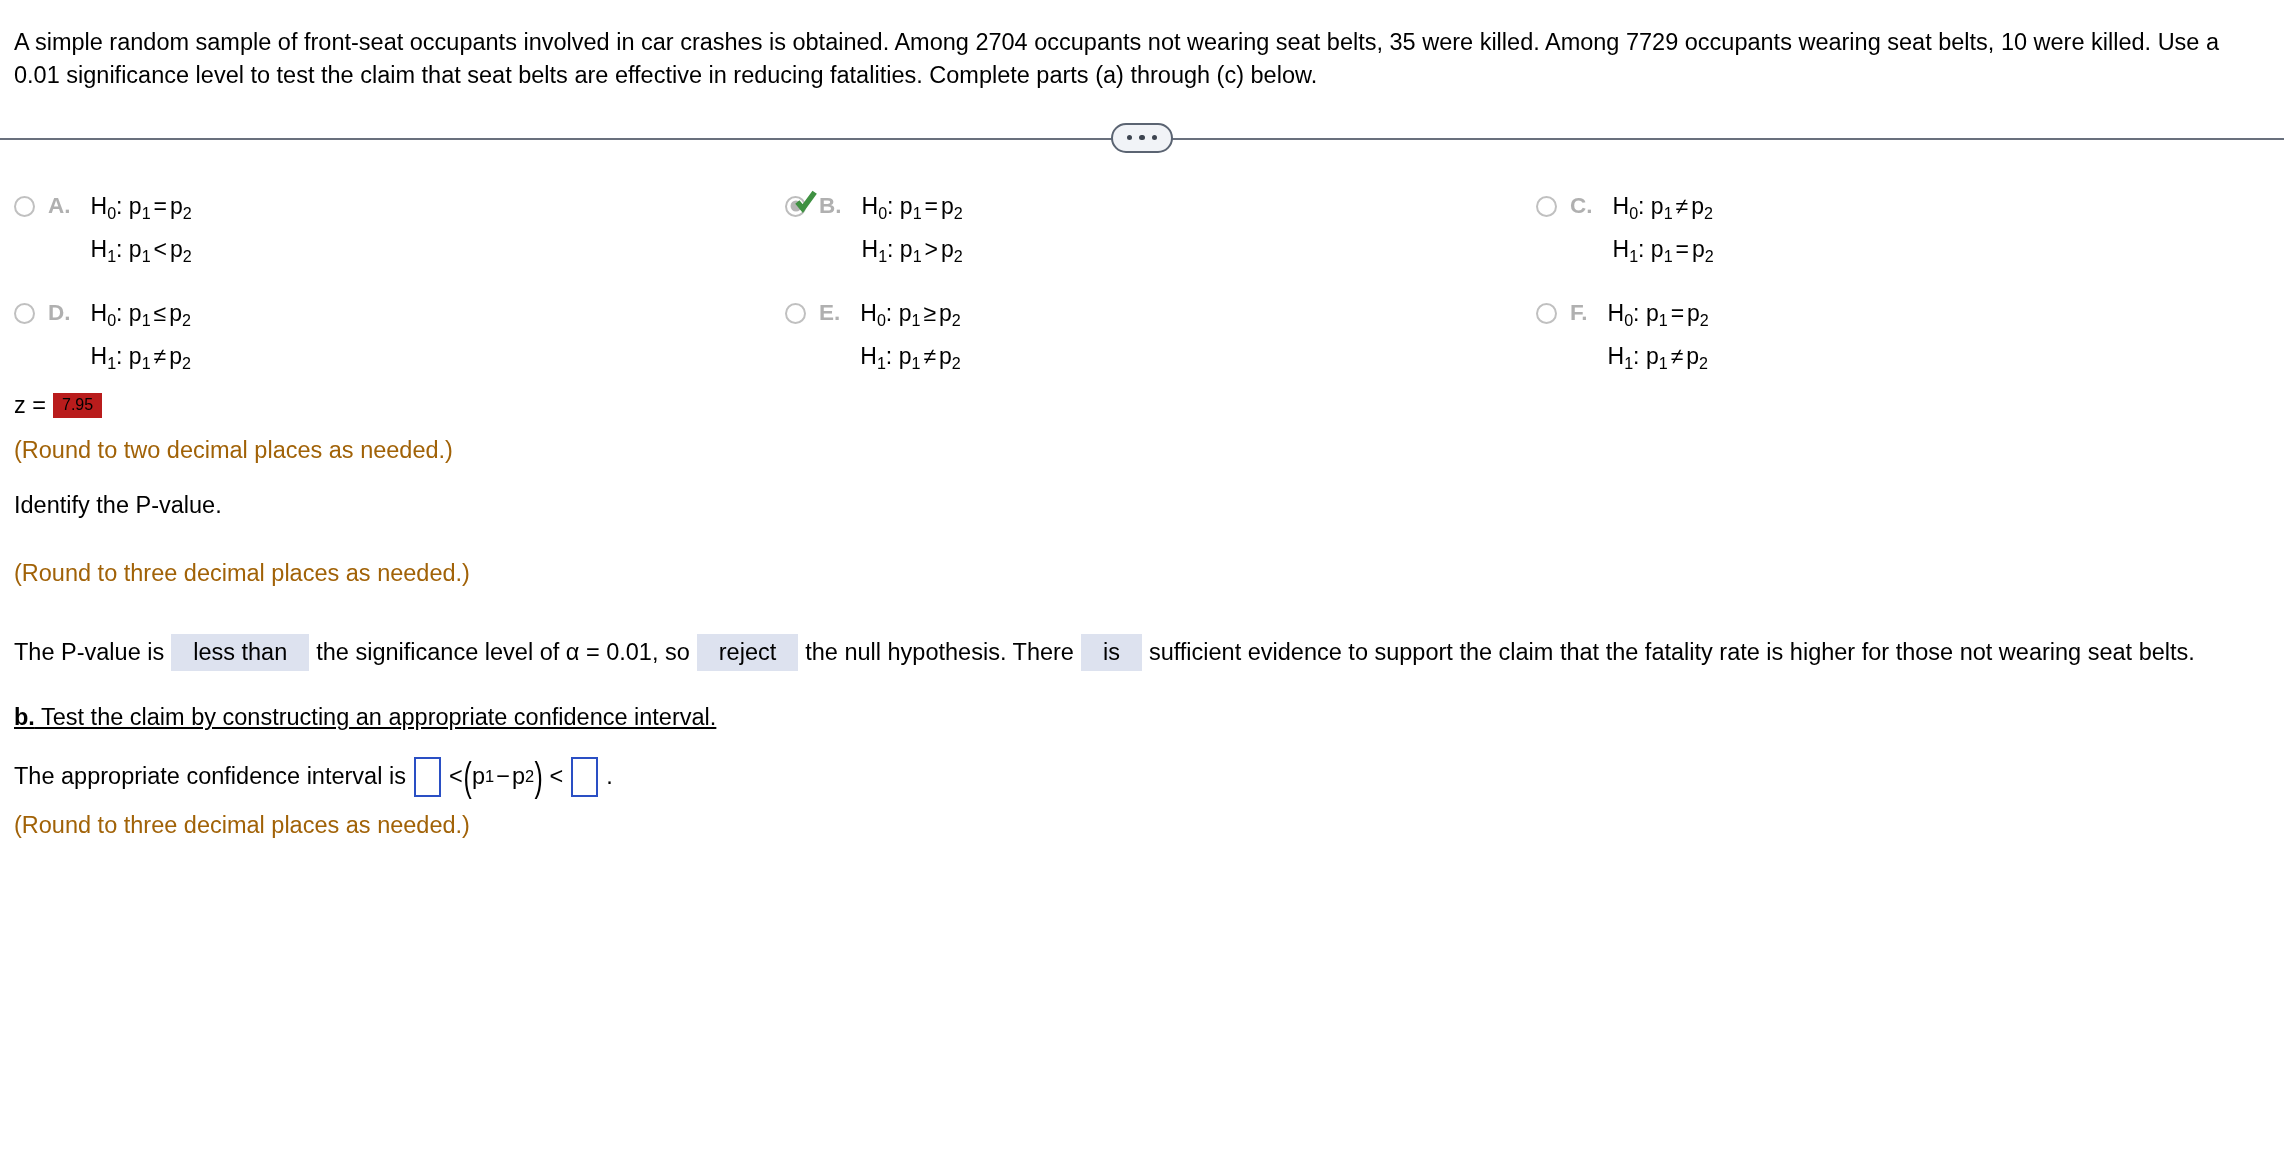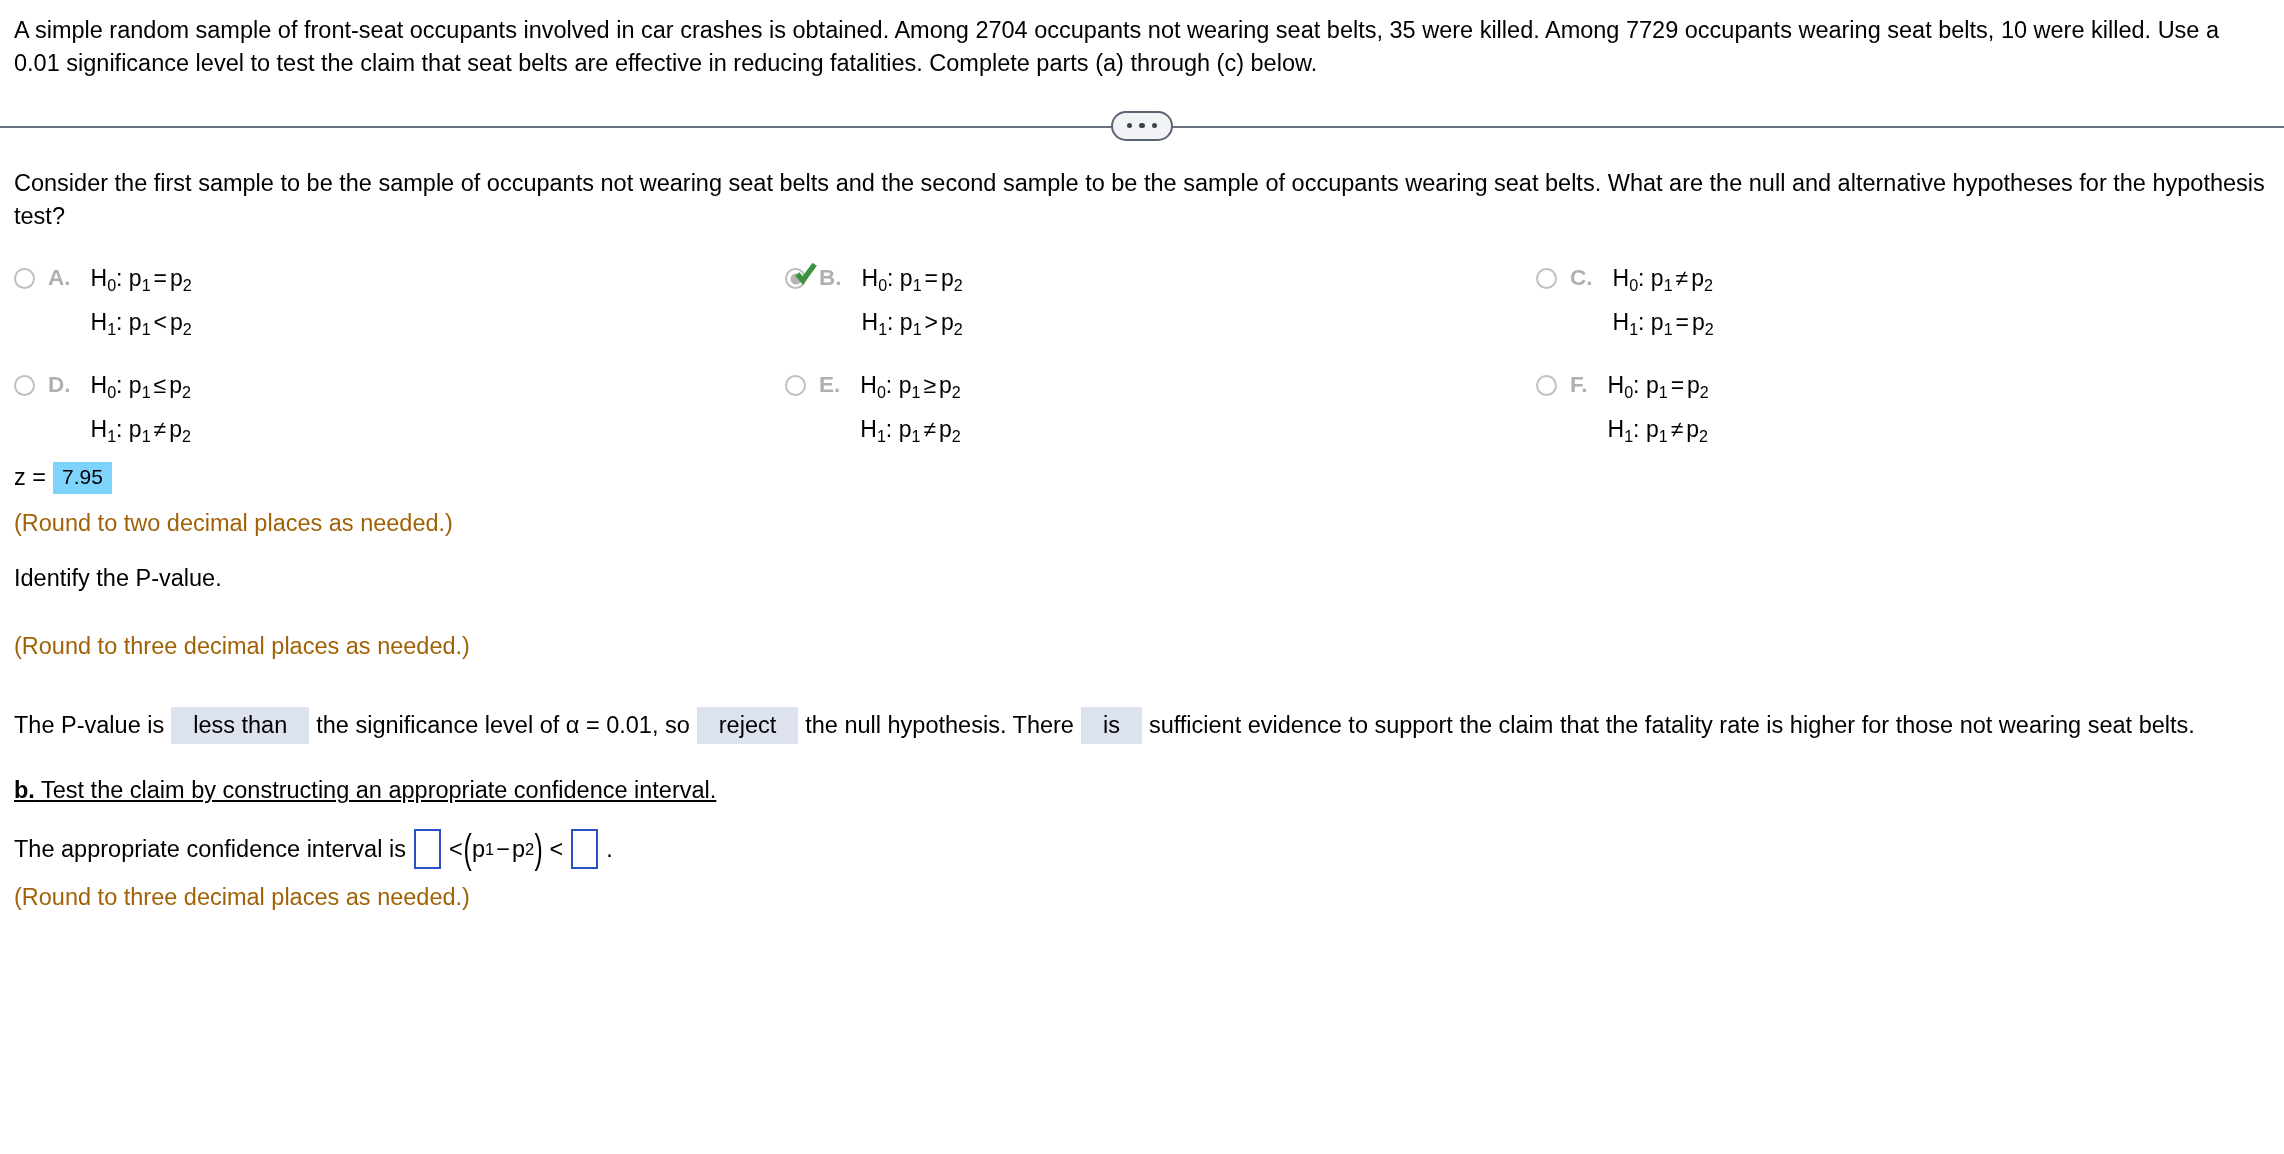--- a/index.html
+++ b/index.html
@@ -10,21 +10,21 @@
   }
   body {
     width: 2284px;
     height: 1154px;
     font-family: "Liberation Sans", sans-serif;
     color: #000000;
     overflow: hidden;
     position: relative;
   }
 
-  .page { padding: 0; }
+  .page { padding: 0; margin-top: 12px; }
 
   
   .problem-statement {
     font-size: 23.5px;
     line-height: 1.42;
     padding: 14px 18px 0 14px;
     max-width: 2270px;
   }
 
   
@@ -139,26 +139,26 @@
     line-height: 1.42;
   }
   .answer-line {
     font-size: 23.5px;
     line-height: 1.42;
     display: flex;
     align-items: center;
   }
   .fill-box {
     display: inline-block;
-    background: #7dd3fc;
+    background: #b91c1c;
     padding: 2px 9px 3px 9px;
     margin-left: 7px;
     min-width: 26px;
     text-align: center;
-    font-size: 21px;
+    font-size: 16px;
     line-height: 1.25;
   }
   .note-blue {
     color: #a16207;
     font-size: 23.5px;
     line-height: 1.42;
   }
 
   
   .conclusion {
@@ -224,21 +224,20 @@
     <div class="divider-line"></div>
     <div class="dots-pill">
       <i></i>
       <i></i>
       <i></i>
     </div>
   </div>
 
   <div class="content">
 
-    <div class="question-text">Consider the first sample to be the sample of occupants not wearing seat belts and the second sample to be the sample of occupants wearing seat belts. What are the null and alternative hypotheses for the hypothesis test?</div>
 
     <div class="options">
 
       <div class="option" style="left:0px; top:0px;">
         <div class="opt-radio"></div>
         <div class="opt-letter">A.</div>
         <div class="opt-hyp">
           <div class="hyp-line"><span>H</span><sub>0</sub><span>:</span>&nbsp;<span>p</span><sub>1</sub><span class="op">=</span><span>p</span><sub>2</sub></div>
           <div class="hyp-line"><span>H</span><sub>1</sub><span>:</span>&nbsp;<span>p</span><sub>1</sub><span class="op">&lt;</span><span>p</span><sub>2</sub></div>
         </div>

